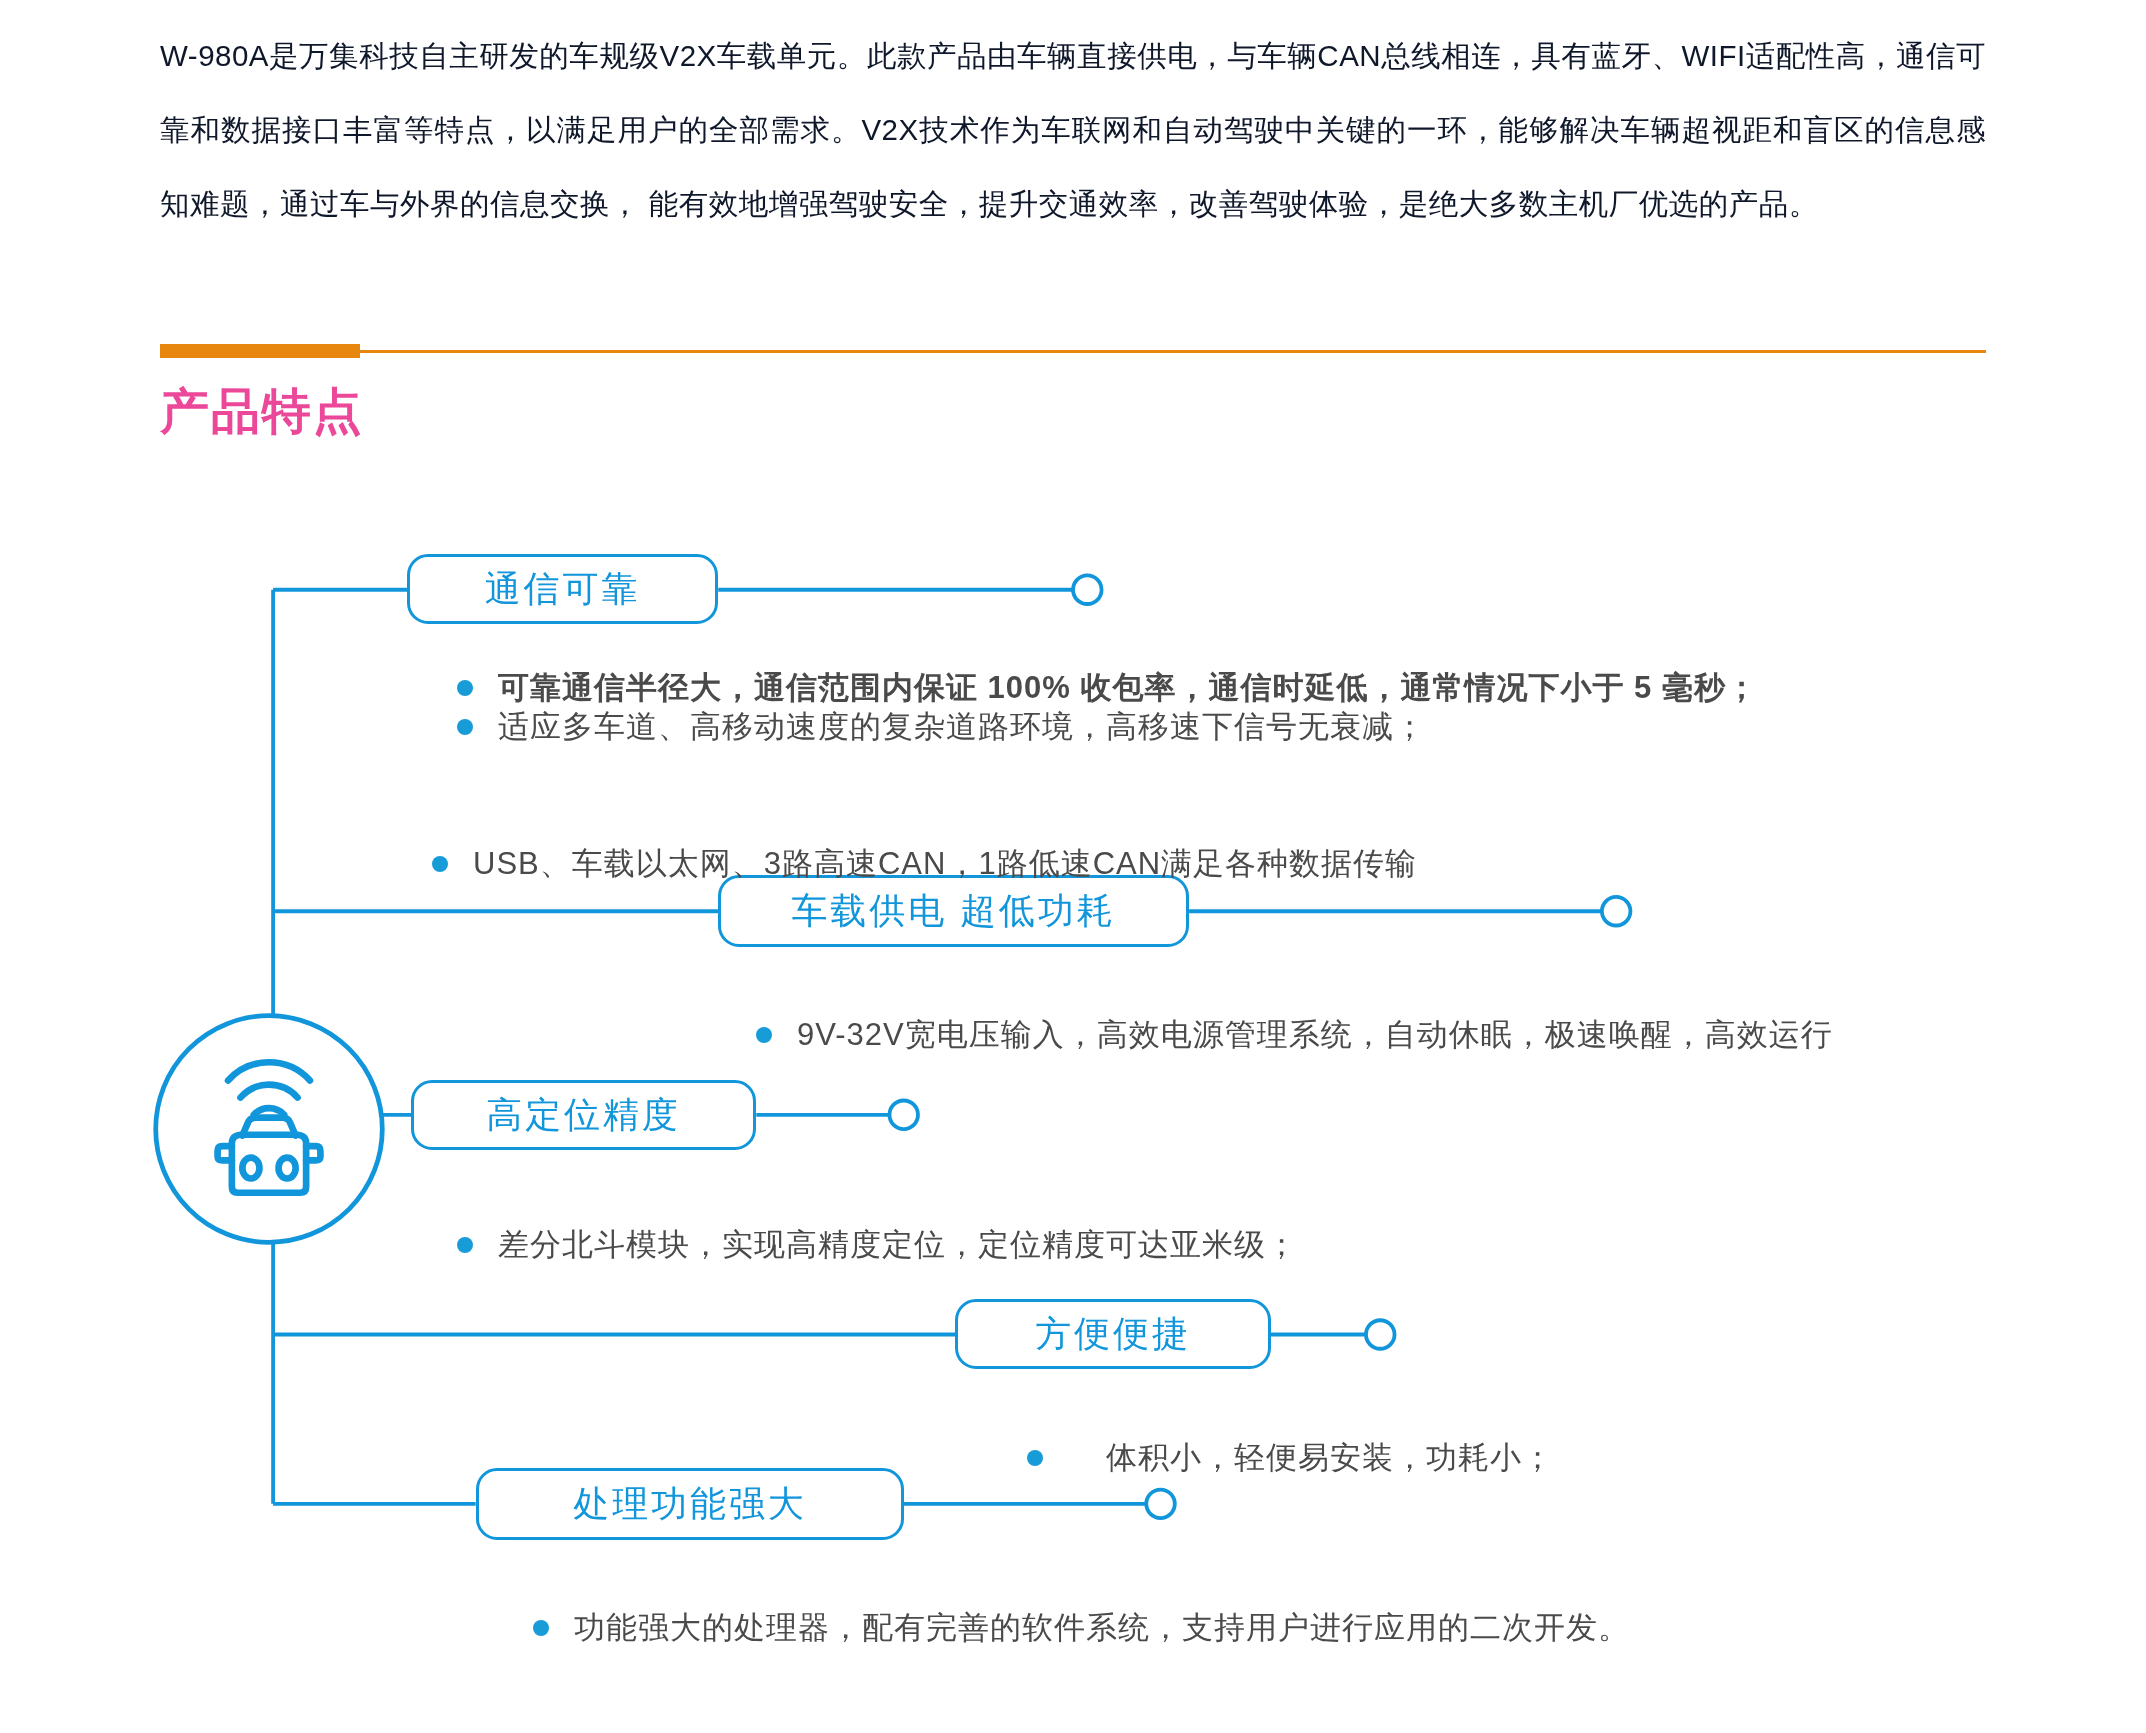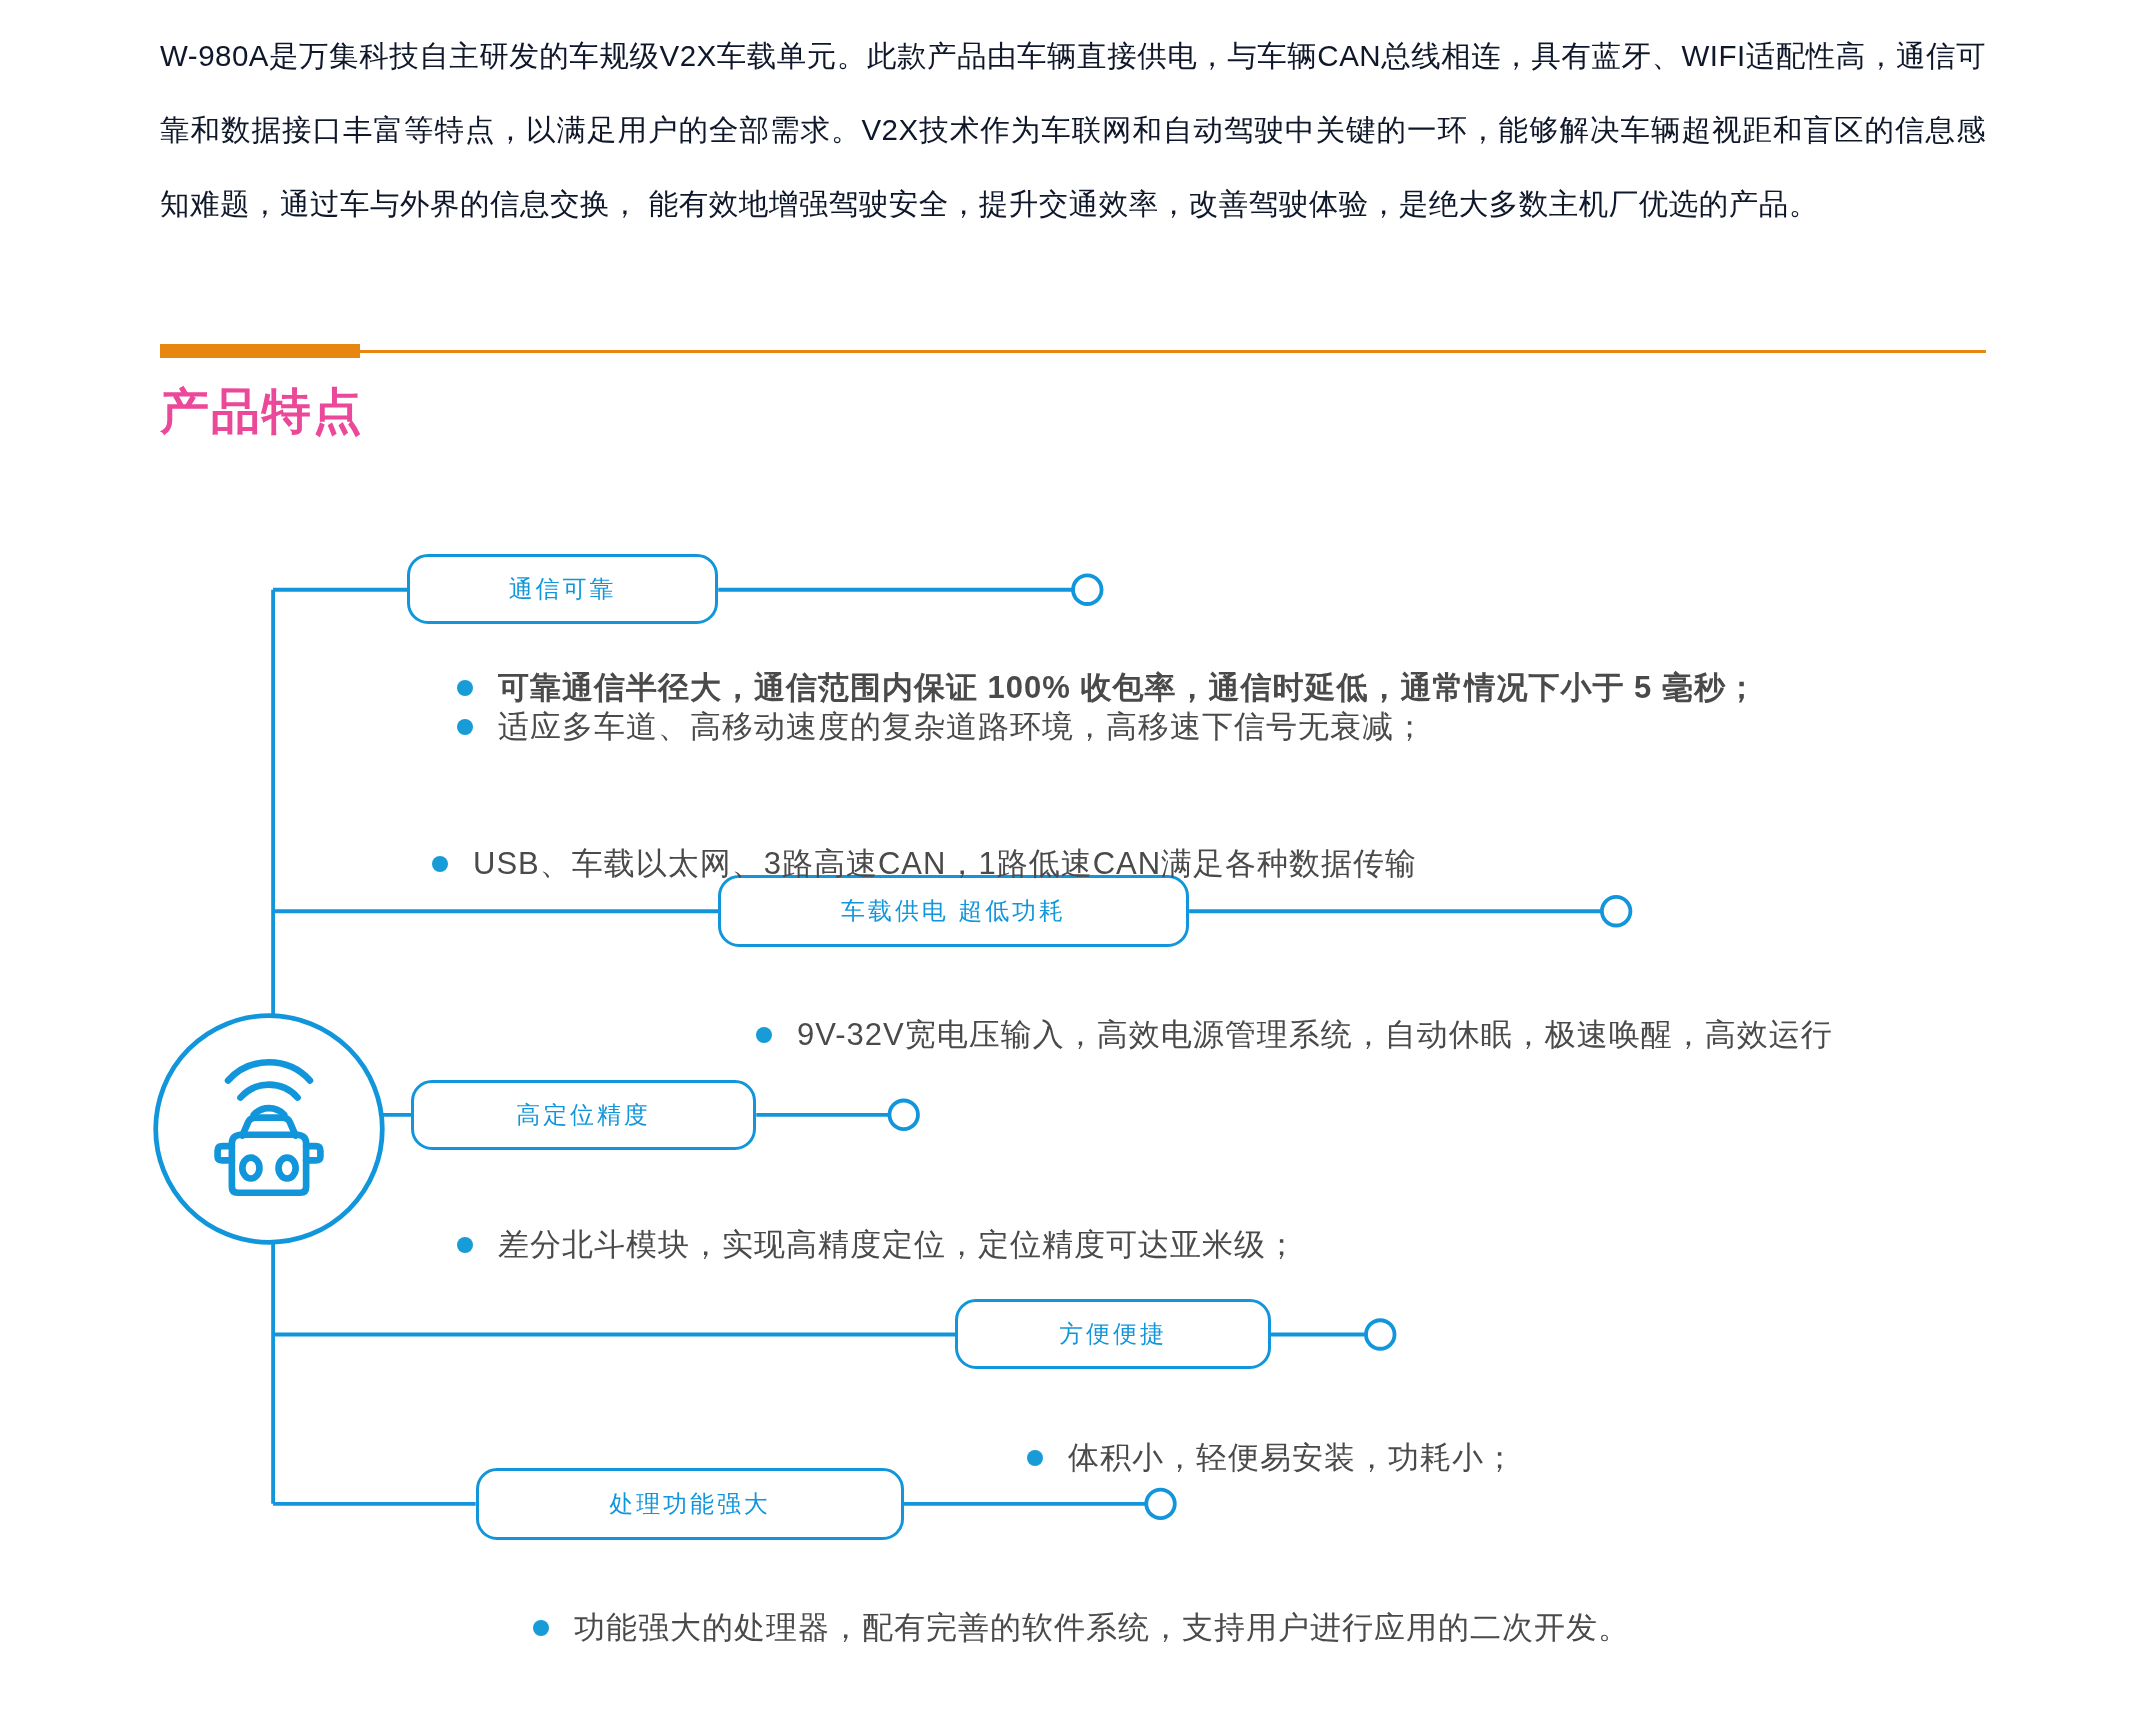--- a/index.html
+++ b/index.html
@@ -53,21 +53,21 @@
   #diagram svg{display:block;}
 
   
   .pill{
     position:absolute;
     box-sizing:border-box;
     border:3.8px solid #1296db;
     border-radius:21px;
     background:#ffffff;
     color:#1296db;
-    font-size:24px;
+    font-size:36px;
     letter-spacing:2.9px;
     display:flex;
     align-items:center;
     justify-content:center;
     white-space:nowrap;
   }
 
   
   .bullet-row{
     position:absolute;
@@ -189,21 +189,21 @@
 <div class="bullet-row" style="left:756px;top:1014px;">
   <span class="dot"></span>
   <span class="btext">9V-32V宽电压输入，高效电源管理系统，自动休眠，极速唤醒，高效运行</span>
 </div>
 
 <div class="bullet-row" style="left:457px;top:1224px;">
   <span class="dot"></span>
   <span class="btext">差分北斗模块，实现高精度定位，定位精度可达亚米级；</span>
 </div>
 
-<div class="bullet-row" style="left:1027px;top:1437px;">
+<div class="bullet-row" style="left:1027px;top:1437px;gap:38px;">
   <span class="dot"></span>
   <span class="btext">体积小，轻便易安装，功耗小；</span>
 </div>
 
 <div class="bullet-row" style="left:533px;top:1607px;">
   <span class="dot"></span>
   <span class="btext">功能强大的处理器，配有完善的软件系统，支持用户进行应用的二次开发。</span>
 </div>
 
 

